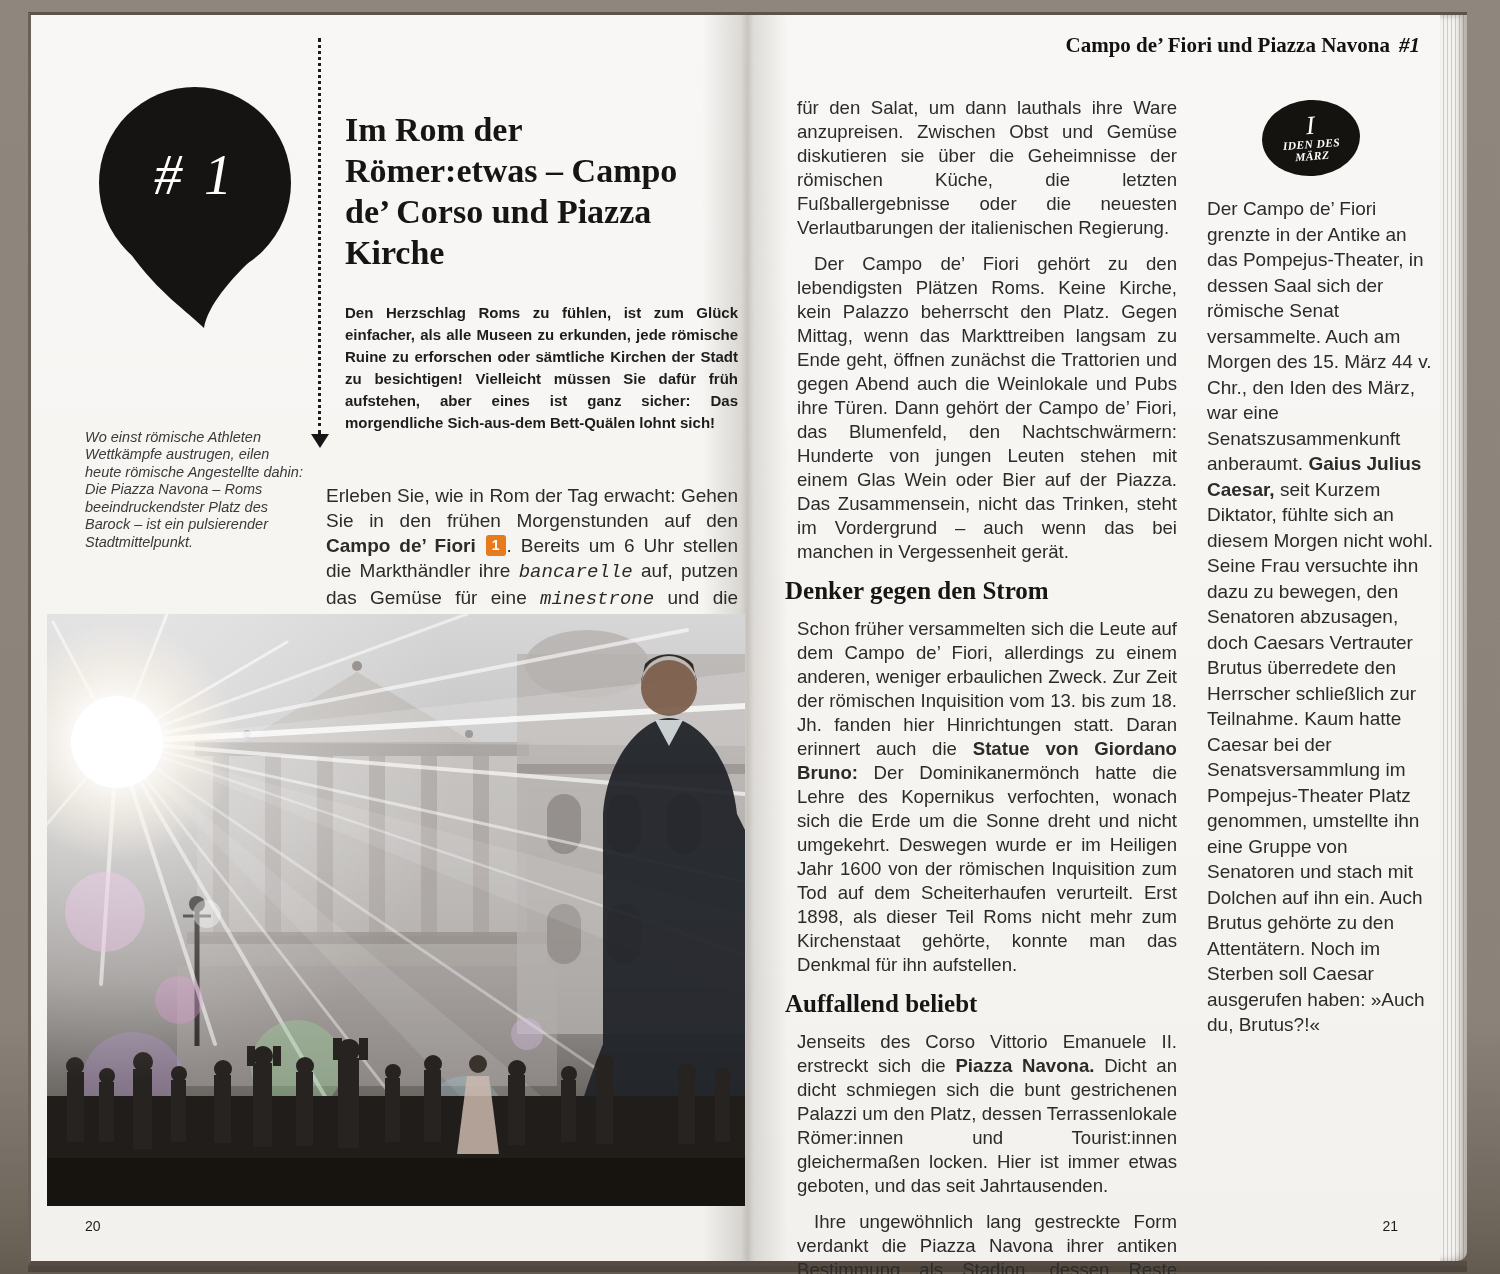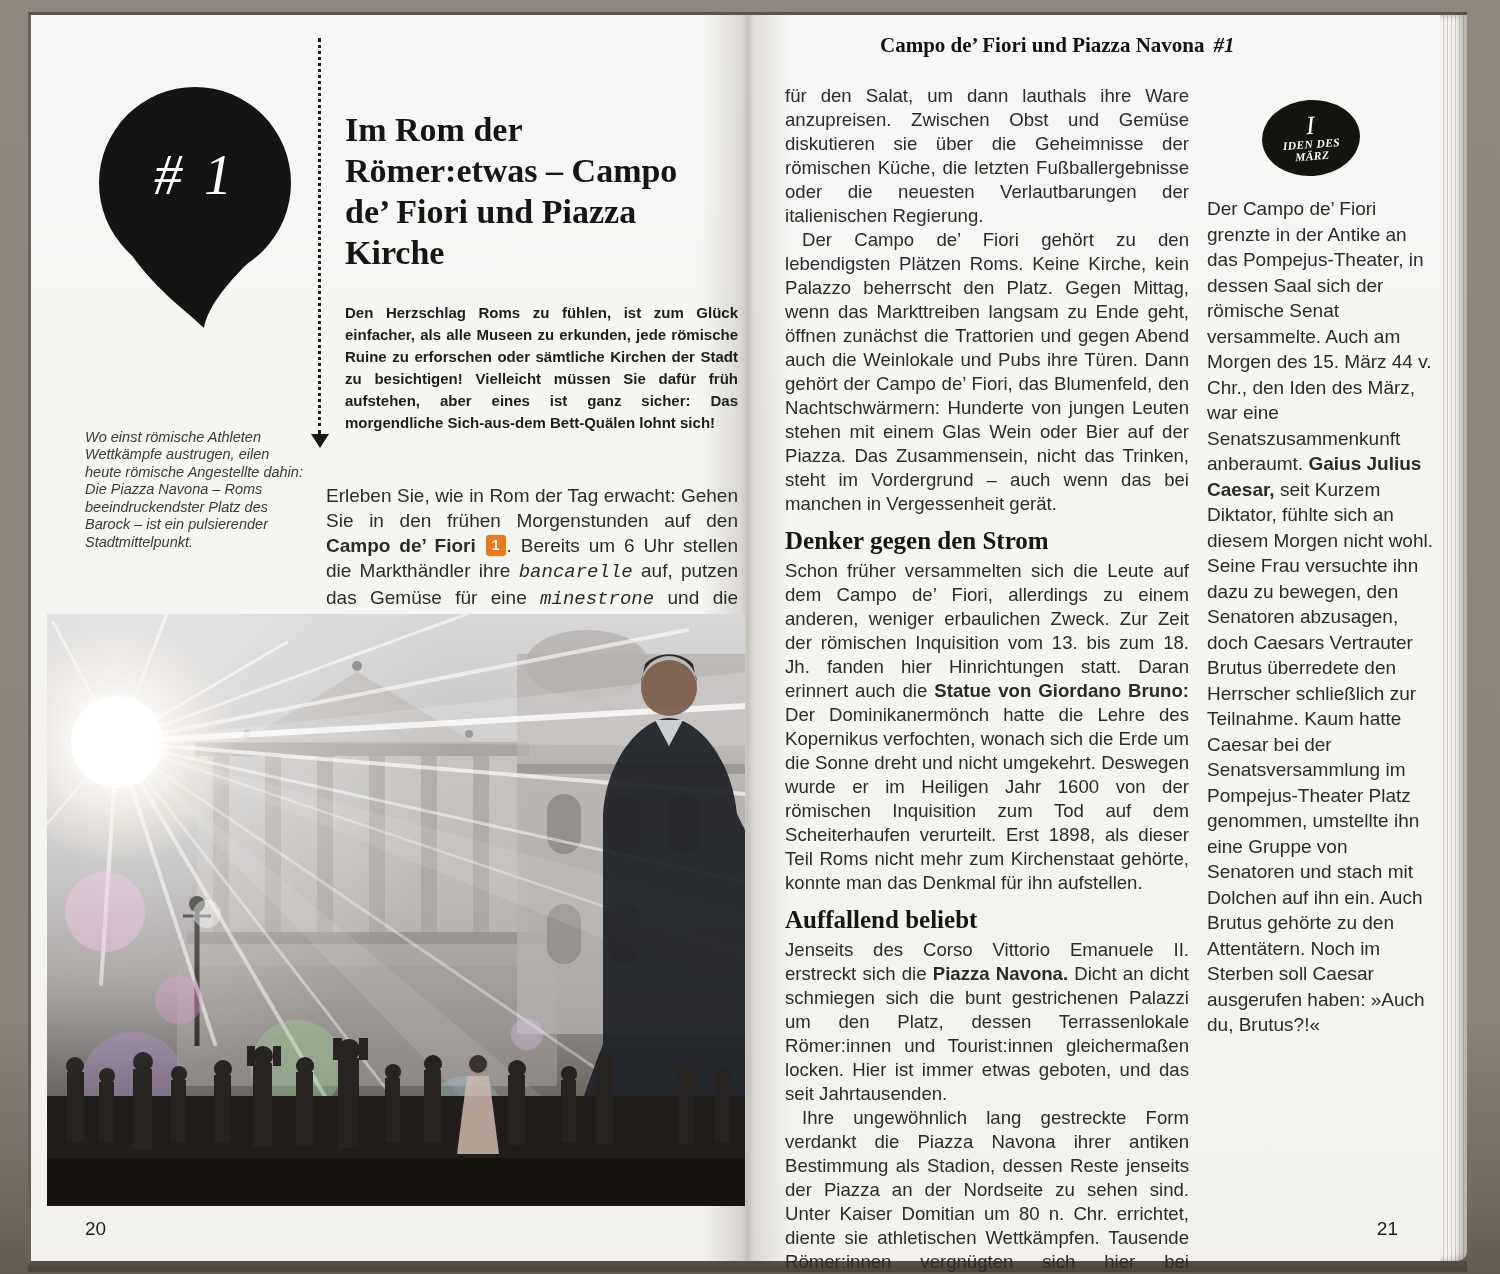--- a/index.html
+++ b/index.html
@@ -33,30 +33,30 @@
     font-family:"Liberation Serif","DejaVu Serif",serif;font-size:34px;line-height:41px;color:#161514;}
   .title .b{font-weight:700;}
   .intro{position:absolute;left:345px;top:287px;width:393px;font-weight:700;
     font-size:15px;line-height:22px;color:#1d1d1b;text-align:justify;}
   .lede{position:absolute;left:326px;top:464px;width:412px;
     font-size:19px;line-height:25px;color:#2b2b29;text-align:justify;}
   .margin-note{position:absolute;left:85px;top:414px;width:220px;font-style:italic;
     font-size:14.5px;line-height:17.5px;color:#3a3a38;}
   .photo{position:absolute;left:47px;top:614px;width:698px;height:592px;overflow:hidden;background:#9b9896;}
   .photo svg{display:block;width:698px;height:592px;}
-  .pageno{position:absolute;font-size:19px;color:#1d1d1b;}
+  .pageno{position:absolute;font-size:14px;color:#1d1d1b;}
   .pageno-left{left:85px;top:1218px;}
   .pageno-right{left:1298px;top:1218px;width:100px;text-align:right;}
   
-  .running-head{position:absolute;left:880px;top:33px;width:540px;text-align:left;
+  .running-head{position:absolute;left:880px;top:33px;width:540px;text-align:right;
     font-family:"Liberation Serif","DejaVu Serif",serif;font-weight:700;font-size:21px;color:#131211;}
   .running-head .hnum{font-style:italic;font-weight:600;margin-left:9px;}
   .main-col{position:absolute;left:785px;top:84px;width:404px;
     font-size:18.6px;line-height:24px;color:#2b2b29;text-align:justify;}
-  .main-col p{margin:0;}
+  .main-col p{margin:12px;}
   .main-col p.ind{text-indent:17px;}
   .main-col h3{margin:10px 0 4px 0;font-family:"Liberation Serif","DejaVu Serif",serif;
     font-size:25px;line-height:29px;font-weight:600;color:#171615;text-align:left;}
   .sidebar{position:absolute;left:1207px;top:100px;width:228px;}
   .ides-badge{width:98px;height:76px;margin:0 0 20px 55px;background:#151310;border-radius:50%;
     transform:rotate(-4deg);display:flex;flex-direction:column;align-items:center;justify-content:center;
     color:#fff;font-family:"Liberation Serif","DejaVu Serif",serif;font-style:italic;text-align:center;}
   .ides-badge .init{font-size:26px;line-height:24px;}
   .ides-badge .ln{font-size:11.5px;line-height:12.5px;font-weight:700;letter-spacing:.4px;}
   .sidebar-text{font-size:19px;line-height:25.5px;color:#2b2b29;text-align:left;}
@@ -82,21 +82,21 @@
     <svg viewBox="0 0 200 245">
       <circle cx="100" cy="98" r="96" fill="#161412"></circle>
       <path d="M33,165 C60,205 94,228 109,243 C113,219 139,190 167,165 C138,187 62,187 33,165 Z" fill="#161412"></path>
     </svg>
     <span class="pin-label"># 1</span>
   </div>
 
   <div class="dotted-arrow"></div>
   <div class="arrow-head"></div>
 
-  <h1 class="title"><span>Im Rom der</span><br><span>Römer:etwas – </span><span class="b">Campo</span><br><span class="b">de’ Fiori und Piazza</span><br><span class="b">Kirche</span></h1>
+  <h1 class="title"><span>Im Rom der</span><br><span>Römer:etwas – </span><span class="b">Campo</span><br><span class="b">de’ Corso und Piazza</span><br><span class="b">Kirche</span></h1>
 
   <p class="intro">Den Herzschlag Roms zu fühlen, ist zum Glück einfacher, als alle Museen zu erkunden, jede römische Ruine zu erforschen oder sämtliche Kirchen der Stadt zu besichtigen! Vielleicht müssen Sie dafür früh aufstehen, aber eines ist ganz sicher: Das morgendliche Sich-aus-dem Bett-Quälen lohnt sich!</p>
 
   <p class="lede"><span>Erleben Sie, wie in Rom der Tag erwacht: Gehen Sie in den frühen Morgenstunden auf den </span><span class="b">Campo de’ Fiori</span><span> </span><span class="num-badge">1</span><span>. Bereits um 6 Uhr stellen die Markthändler ihre </span><span class="i">bancarelle</span><span> auf, putzen das Gemüse für eine </span><span class="i">minestrone</span><span> und die </span><span class="i">puntarelle</span><span> (eine Chicoréesorte)</span></p>
 
   <p class="margin-note">Wo einst römische Athleten Wettkämpfe austrugen, eilen heute römische Angestellte dahin: Die Piazza Navona – Roms beeindruckendster Platz des Barock – ist ein pulsierender Stadtmittelpunkt.</p>
 
   <div class="photo">
     <svg viewBox="0 0 698 592" preserveAspectRatio="none">
       <defs>

